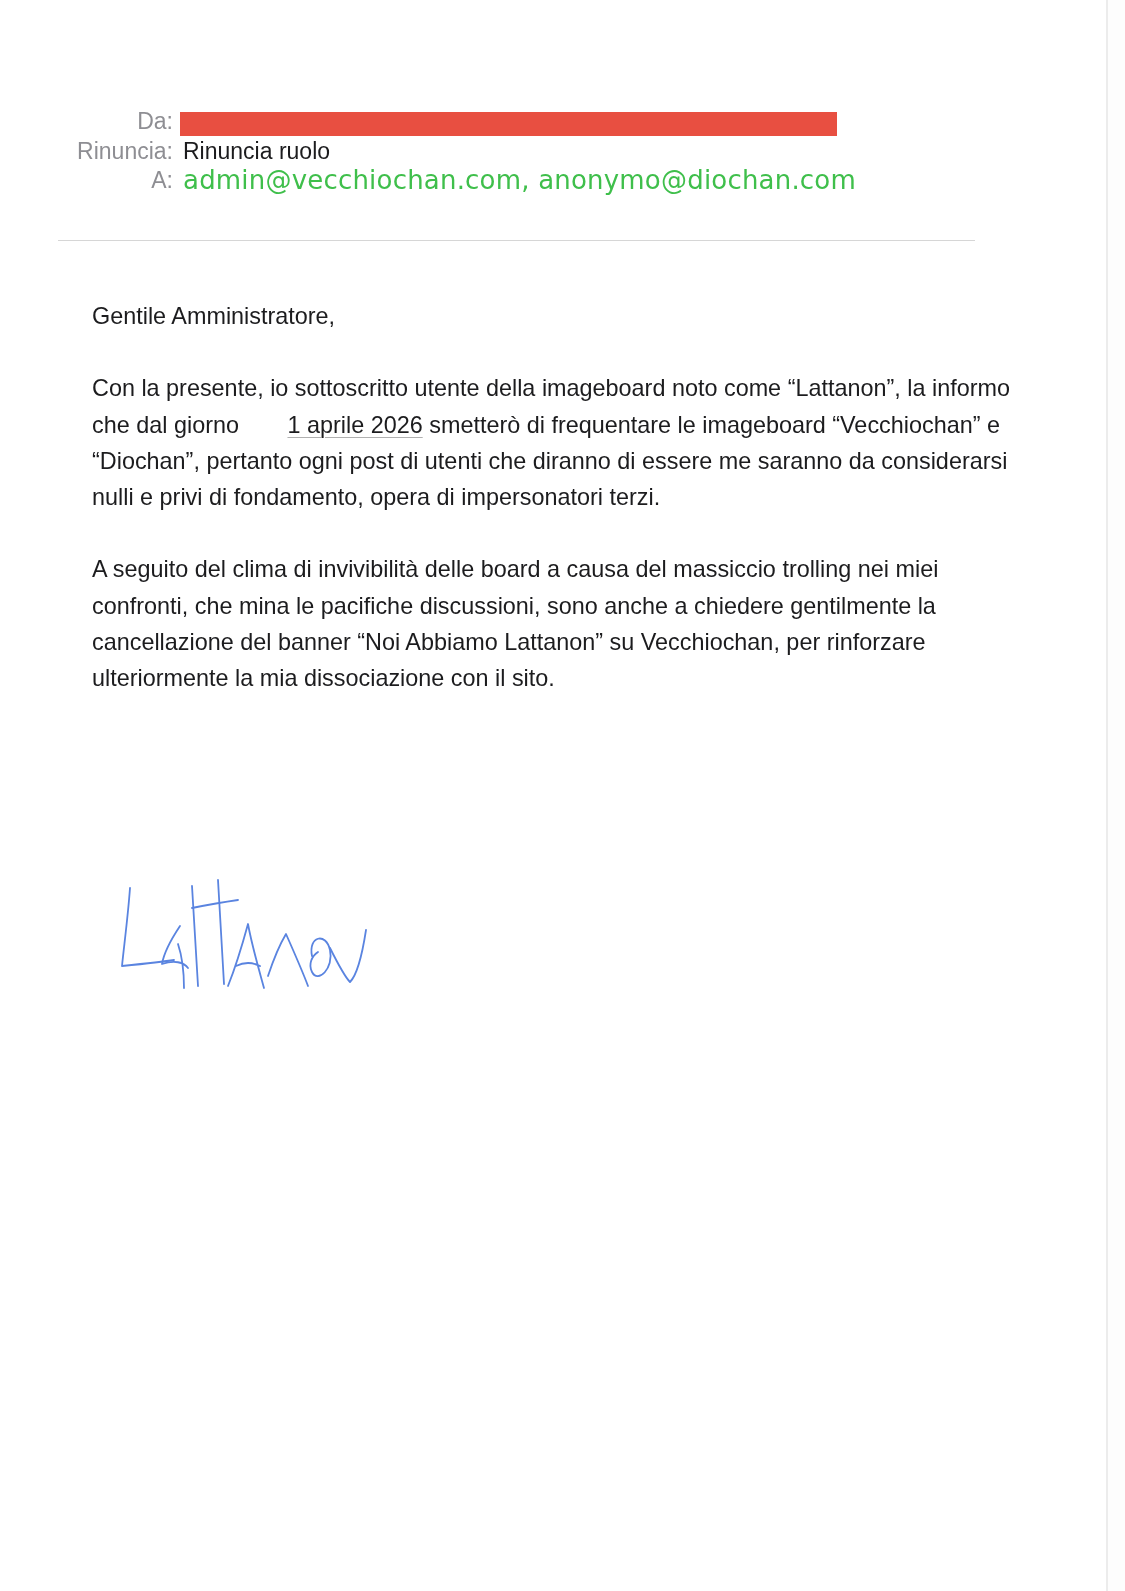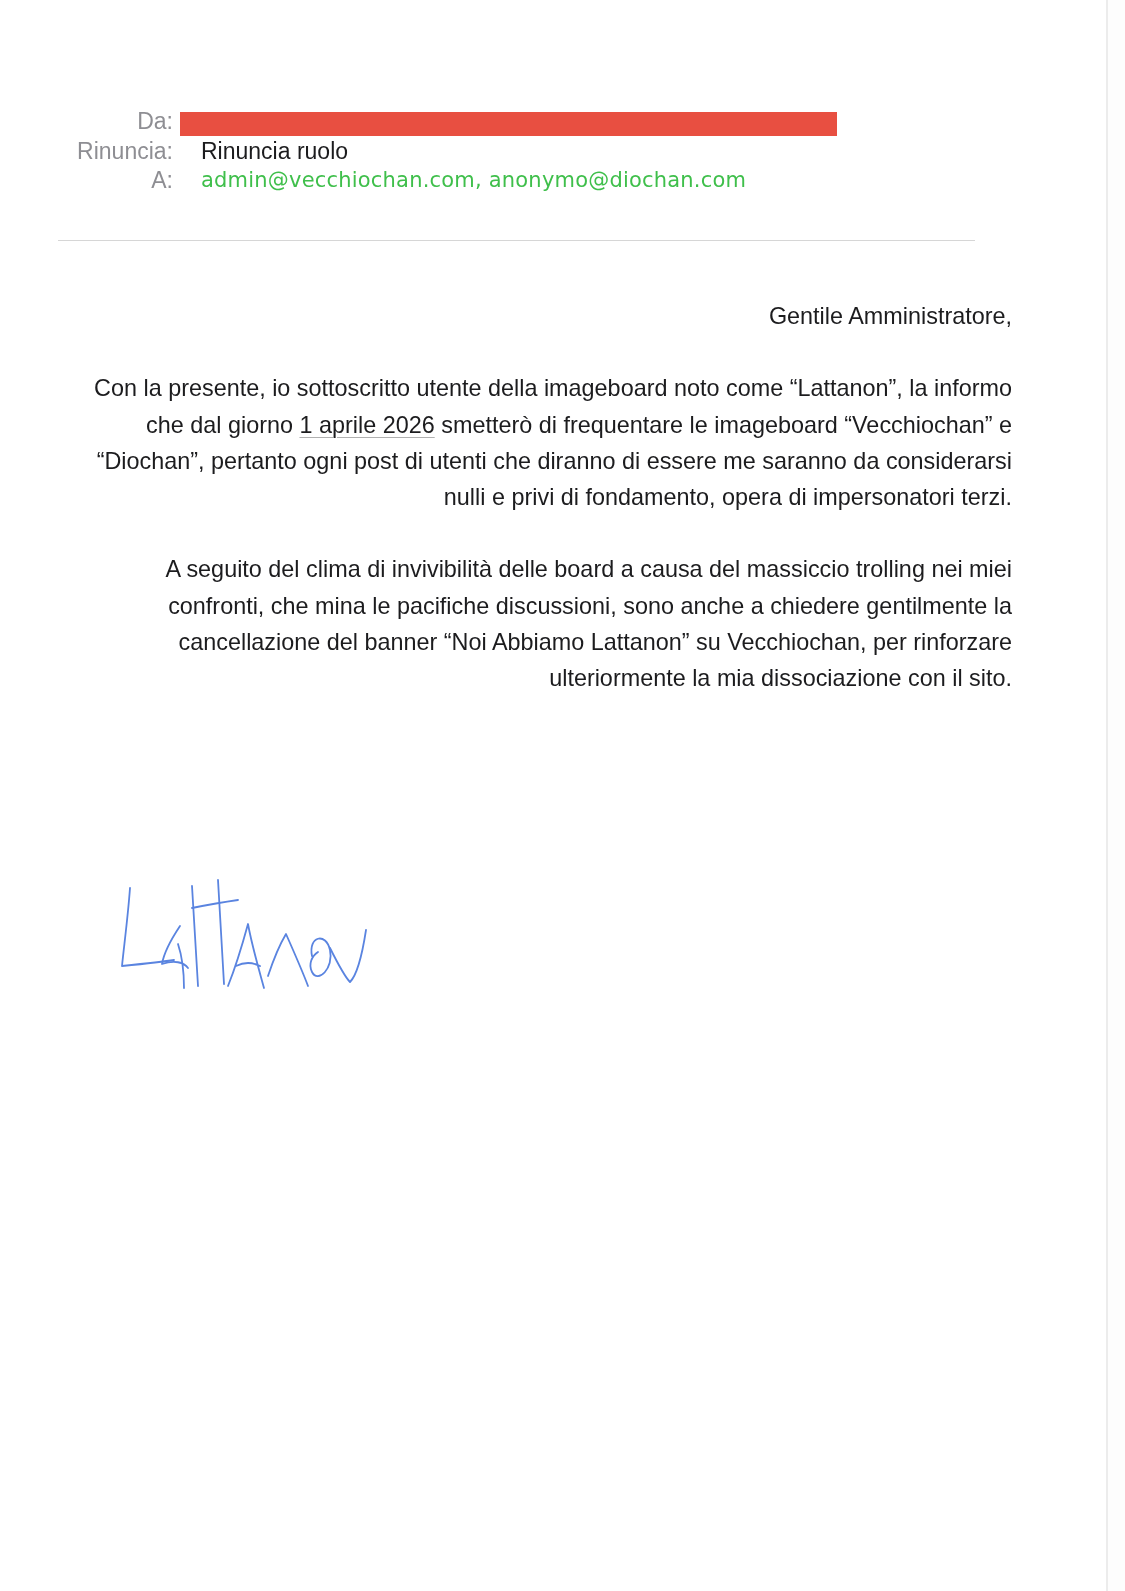--- a/index.html
+++ b/index.html
@@ -43,27 +43,27 @@
       line-height: 29.5px;
       white-space: nowrap;
     }
     .hlabel {
       position: absolute;
       right: calc(1106px - 173px);
       color: #8e8e93;
     }
     .hvalue {
       position: absolute;
-      left: 201px;
+      left: 183px;
       color: #1c1c1e;
     }
     .hvalue.green {
       color: #3fbf4b;
       font-family: "DejaVu Sans", sans-serif;
-      font-size: 21px;
+      font-size: 26px;
       letter-spacing: 0.2px;
     }
     .redact {
       position: absolute;
       left: 180px;
       top: 5px;
       width: 657px;
       height: 24px;
       background: #e84f41;
     }
@@ -79,27 +79,27 @@
       position: absolute;
       left: 92px;
       top: 298px;
       width: 920px;
       font-size: 23.4px;
       line-height: 36.2px;
       color: #1c1c1e;
     }
     .body-text p {
       margin: 0 0 36.2px 0;
-      text-align: right;
     }
     .date-link {
       text-decoration: underline;
       text-decoration-color: #b0b0b0;
       text-underline-offset: 4px;
       text-decoration-thickness: 1px;
+      margin-left: 42px;
     }
     .signature {
       position: absolute;
       left: 112px;
       top: 876px;
       width: 270px;
       height: 120px;
     }
     .signature svg path {
       fill: none;

